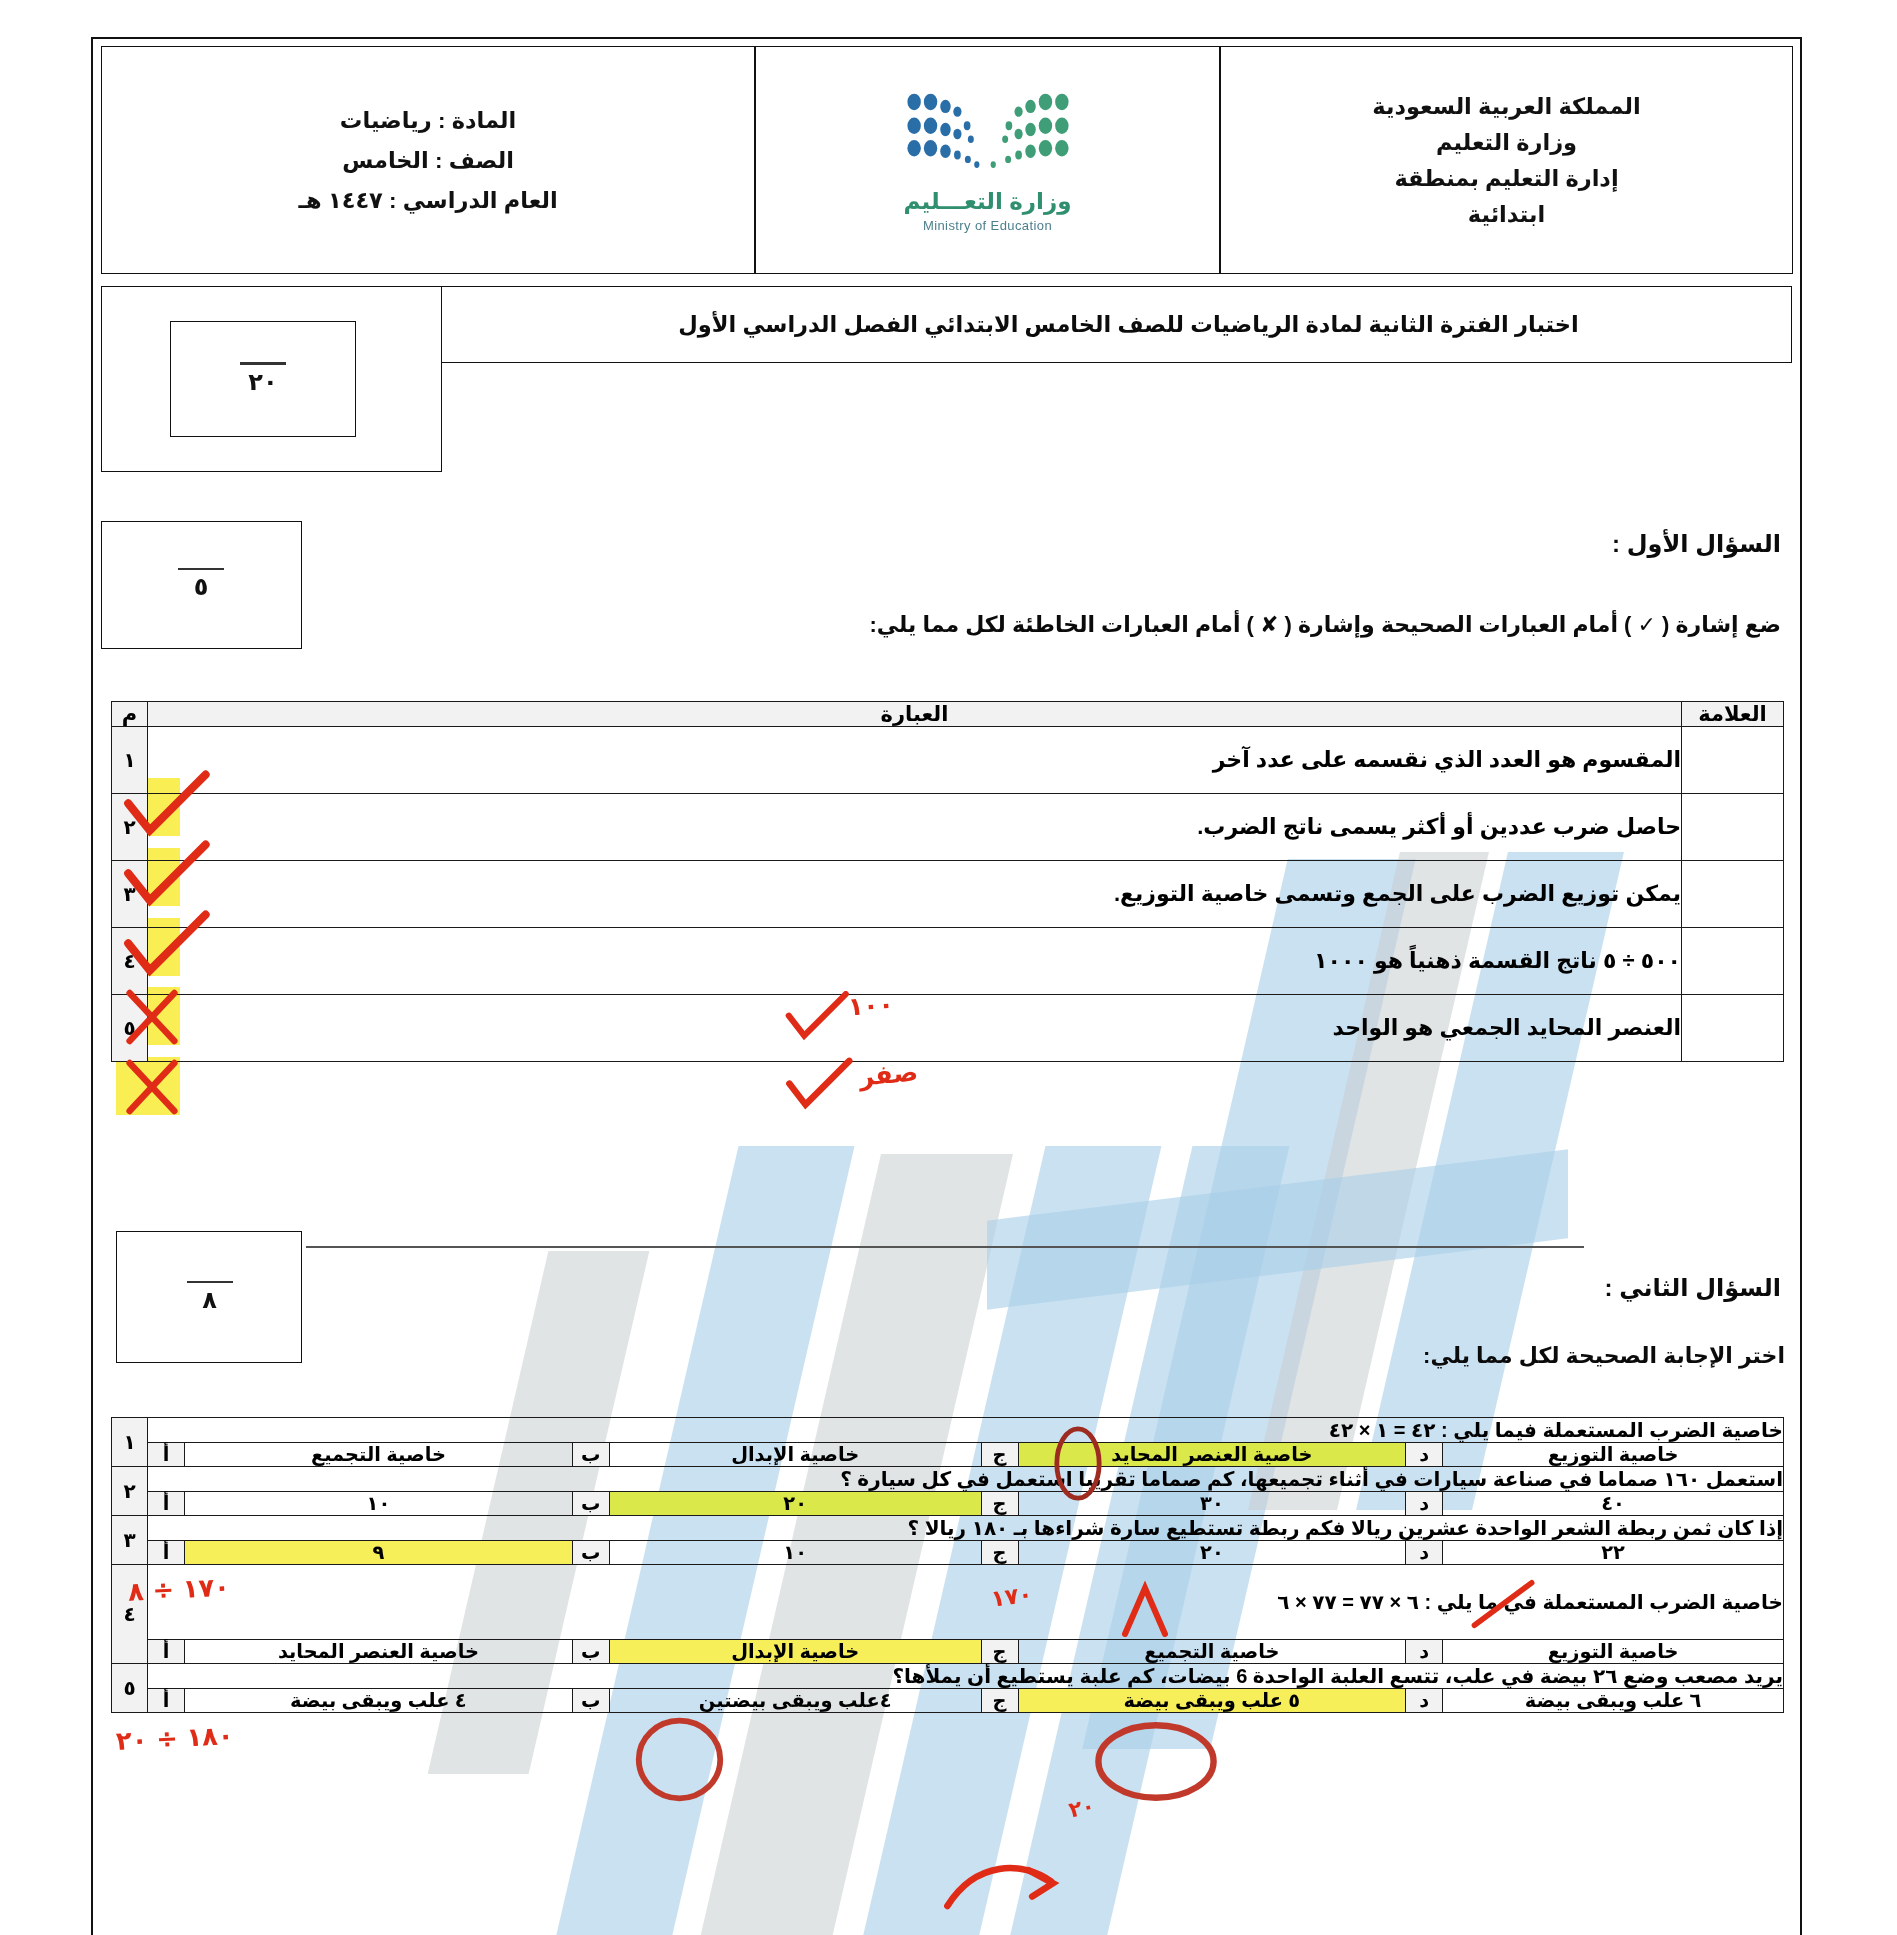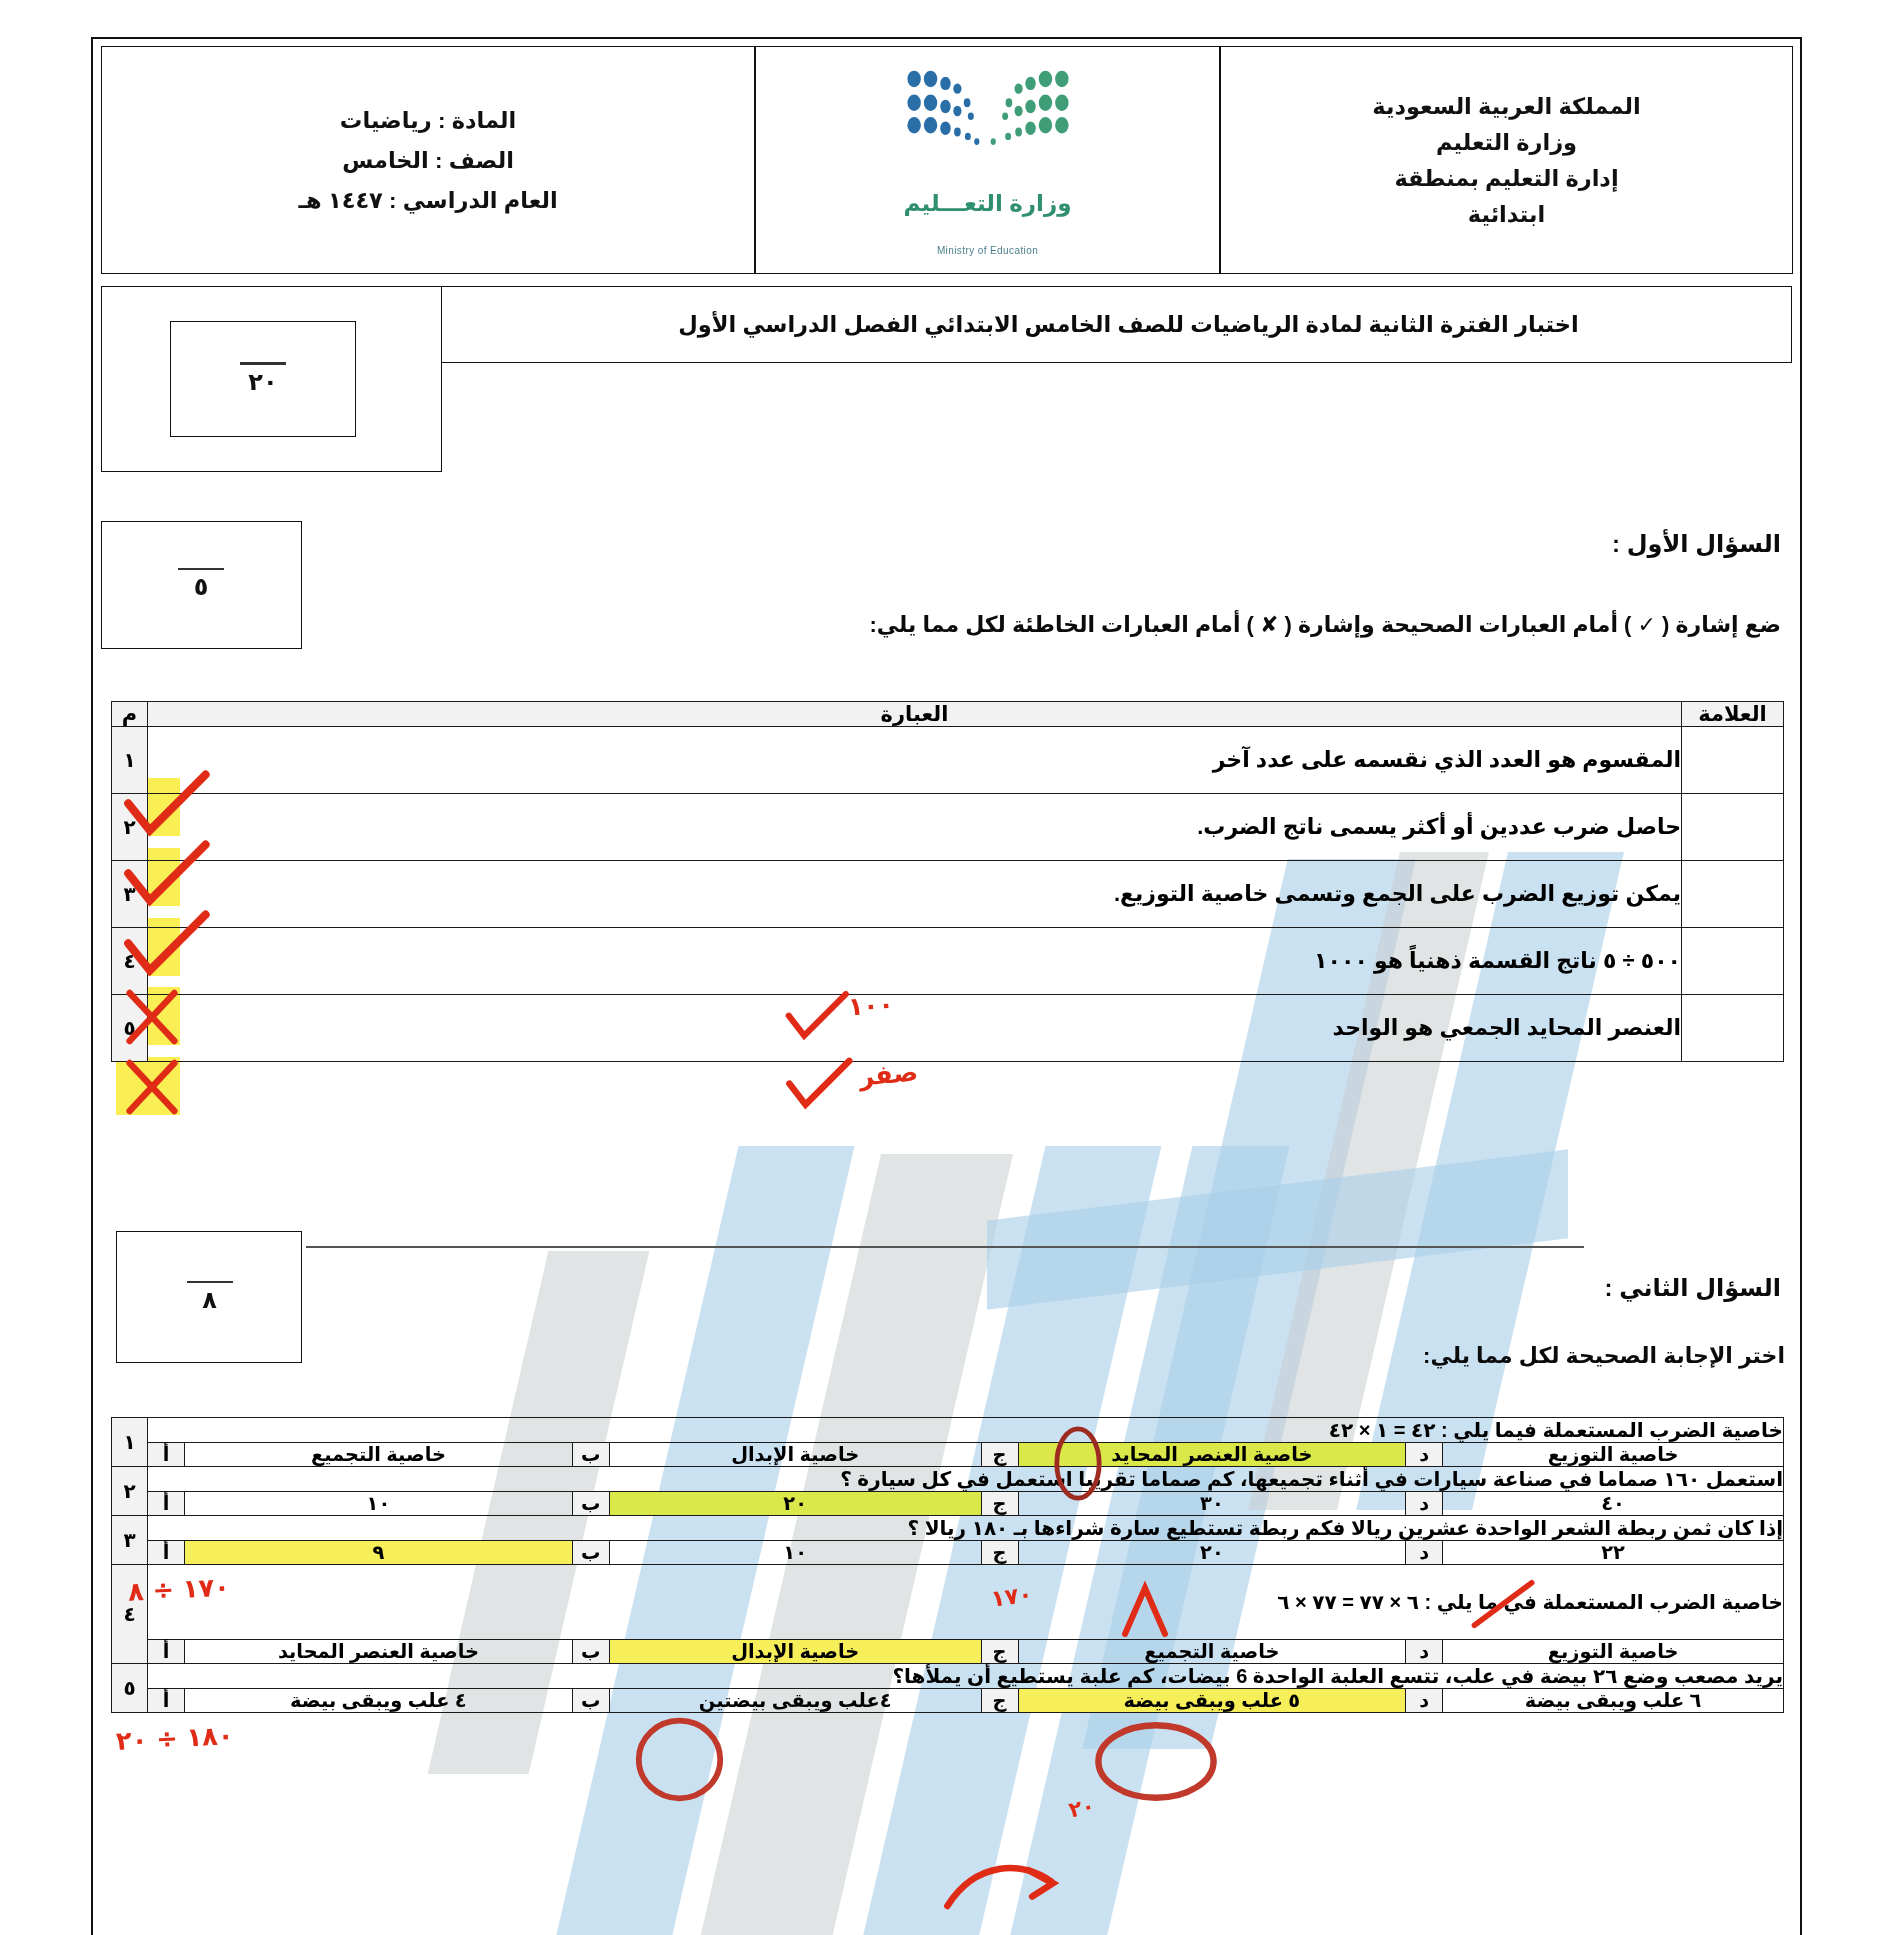--- a/index.html
+++ b/index.html
@@ -24,24 +24,24 @@
   }
   .blk{position:absolute;box-sizing:border-box;z-index:6;}
   .bd{border:1.9px solid #111;padding-left:24px;}
   .ctr{display:flex;align-items:center;justify-content:center;text-align:center;}
   .arb{font-weight:bold;color:#0c0c0c;line-height:1.5;}
   
   .hdr-cell{position:absolute;box-sizing:border-box;border:1.9px solid #111;display:flex;flex-direction:column;
             align-items:center;justify-content:center;gap:13px;z-index:6;background:rgba(255,255,255,.0);}
   .hdr-line{font-size:22.5px;font-weight:bold;color:#111;white-space:nowrap;}
   
-  .logo-wrap{position:absolute;display:flex;flex-direction:column;align-items:center;justify-content:flex-end;z-index:6;gap:25px;}
+  .logo-wrap{position:absolute;display:flex;flex-direction:column;align-items:center;justify-content:flex-end;z-index:6;}
   .logo-dots{width:178px;height:97px;}
   .logo-ar{font-size:23px;font-weight:bold;color:#2f8f6e;letter-spacing:1.5px;margin-top:3.9px;}
-  .logo-en{font-size:10px;color:#4c7f8c;letter-spacing:0.4px;margin-top:2.3px;}
+  .logo-en{font-size:13px;color:#4c7f8c;letter-spacing:0.4px;margin-top:2.3px;}
   
   .score-box{position:absolute;border:1.9px solid #111;box-sizing:border-box;display:flex;
              flex-direction:column;align-items:center;justify-content:center;z-index:7;background:#fff;}
   .score-rule{width:46px;height:2.3px;background:#333;margin-bottom:3.1px;}
   .score-val{font-size:24px;font-weight:bold;color:#111;}
   
   table.tb{position:absolute;border-collapse:collapse;z-index:6;background:transparent;}
   table.tb td,table.tb th{border:1.2px solid #1a1a1a;padding:0;}
   .hdrrow td{background:#f2f2f2;font-weight:bold;font-size:21px;text-align:center;}
   .num-col{width:35px;text-align:center;font-size:20px;font-weight:bold;background:#f2f2f2;}

